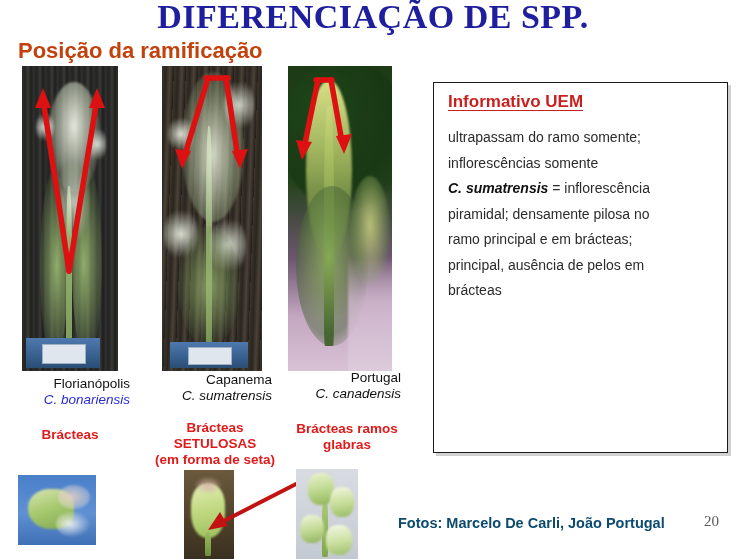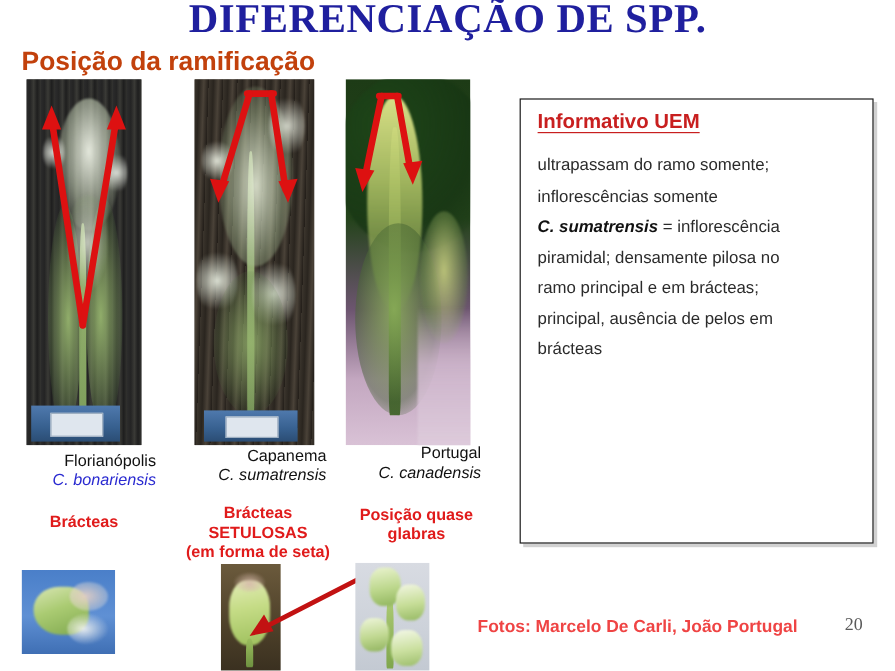--- a/index.html
+++ b/index.html
@@ -153,21 +153,21 @@
   .iline b.sp-black { color: #111111; font-style: italic; font-weight: bold; }
   .iline b.sp-red { color: #d01b1b; font-style: italic; font-weight: bold; }
 
   
   #credits {
     position: absolute;
     left: 398px; top: 515px;
     font-family: "Liberation Sans", sans-serif;
     font-weight: bold;
     font-size: 14.5px;
-    color: #ef4444;
+    color: #0c4a6e;
     white-space: nowrap;
   }
   #page-number {
     position: absolute;
     left: 704px; top: 513px;
     font-family: "Liberation Serif", serif;
     font-size: 15px;
     color: #5a5a5a;
   }
 </style>
@@ -286,21 +286,21 @@
   <span>Brácteas</span>
 </div>
 
 <div class="redcap" style="left:147px; top:420px; width:136px;">
   <span>Brácteas</span>
   <span>SETULOSAS</span>
   <span>(em forma de seta)</span>
 </div>
 
 <div class="redcap" style="left:283px; top:421px; width:128px;">
-  <span>Posição quase</span>
+  <span>Brácteas ramos</span>
   <span>glabras</span>
 </div>
 
 <div class="photo" style="left:18px; top:475px; width:78px; height:70px;">
   <div class="scene" style="background:linear-gradient(180deg,#4a7fc9 0%,#5f90d4 55%,#3f6fb4 100%);"></div>
   <div class="fluff" style="left:10px; top:14px; width:46px; height:40px; border-radius:46% 40% 38% 50%;
               background:linear-gradient(160deg,#d9e6b4 0%,#aacb72 45%,#7fa84e 100%);"></div>
   <div class="fluff" style="left:40px; top:10px; width:32px; height:24px;
               background:radial-gradient(ellipse at 40% 50%, rgba(226,206,196,0.95), rgba(230,225,218,0.35) 70%, transparent 86%);"></div>
   <div class="fluff" style="left:38px; top:36px; width:34px; height:26px;

